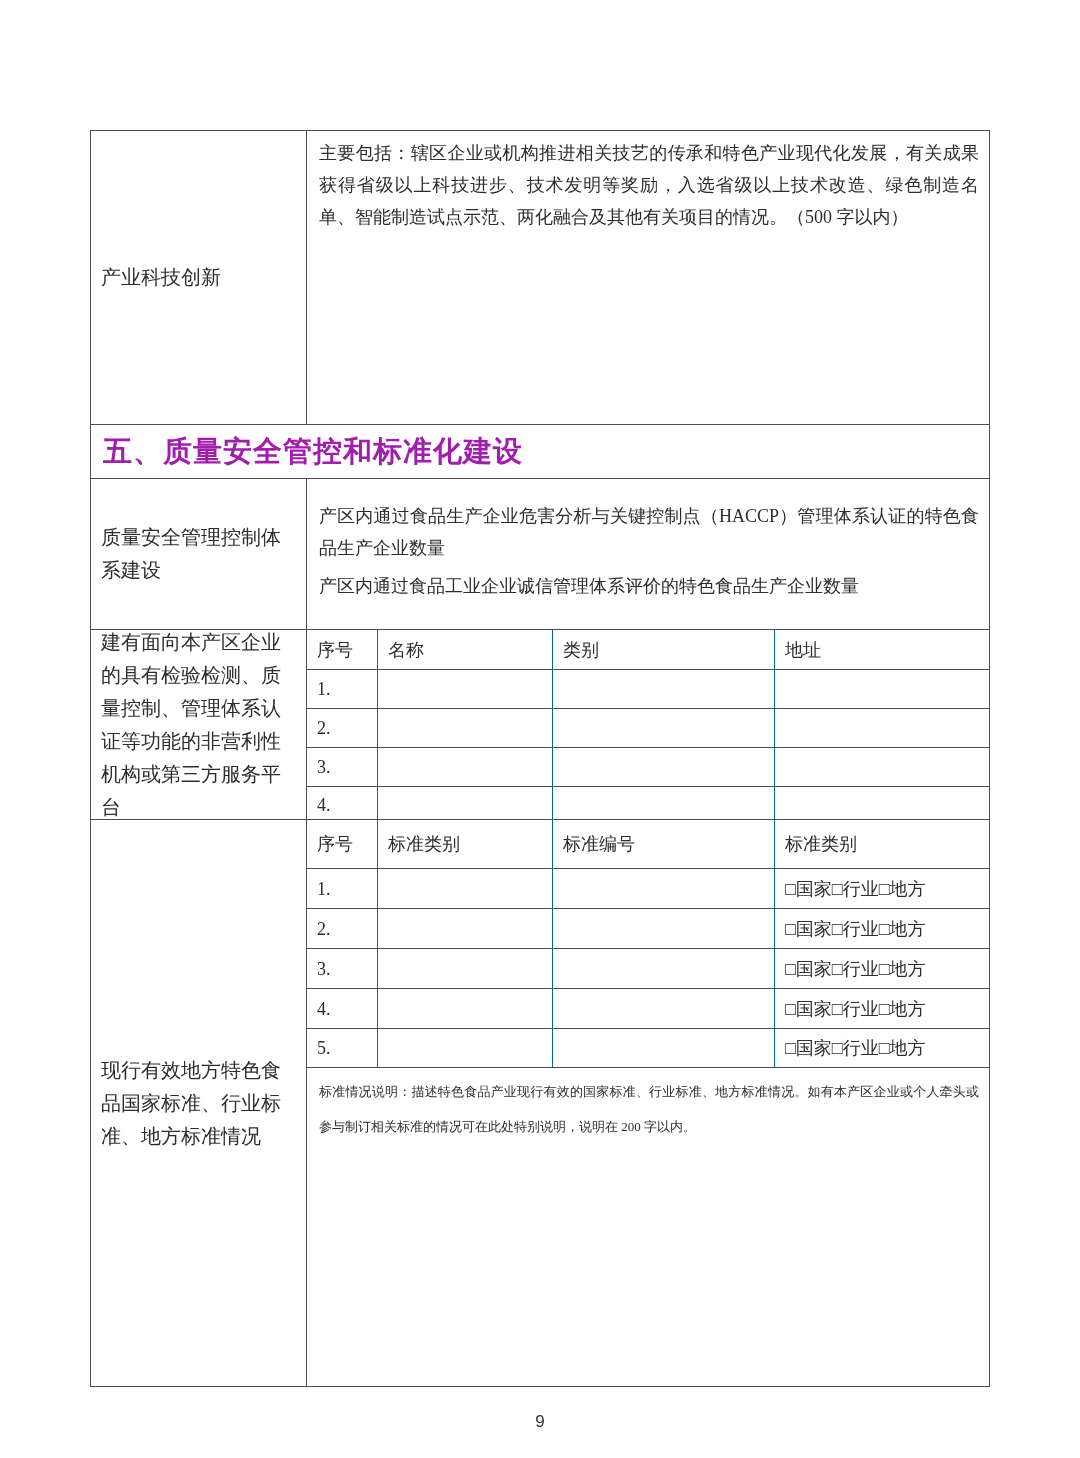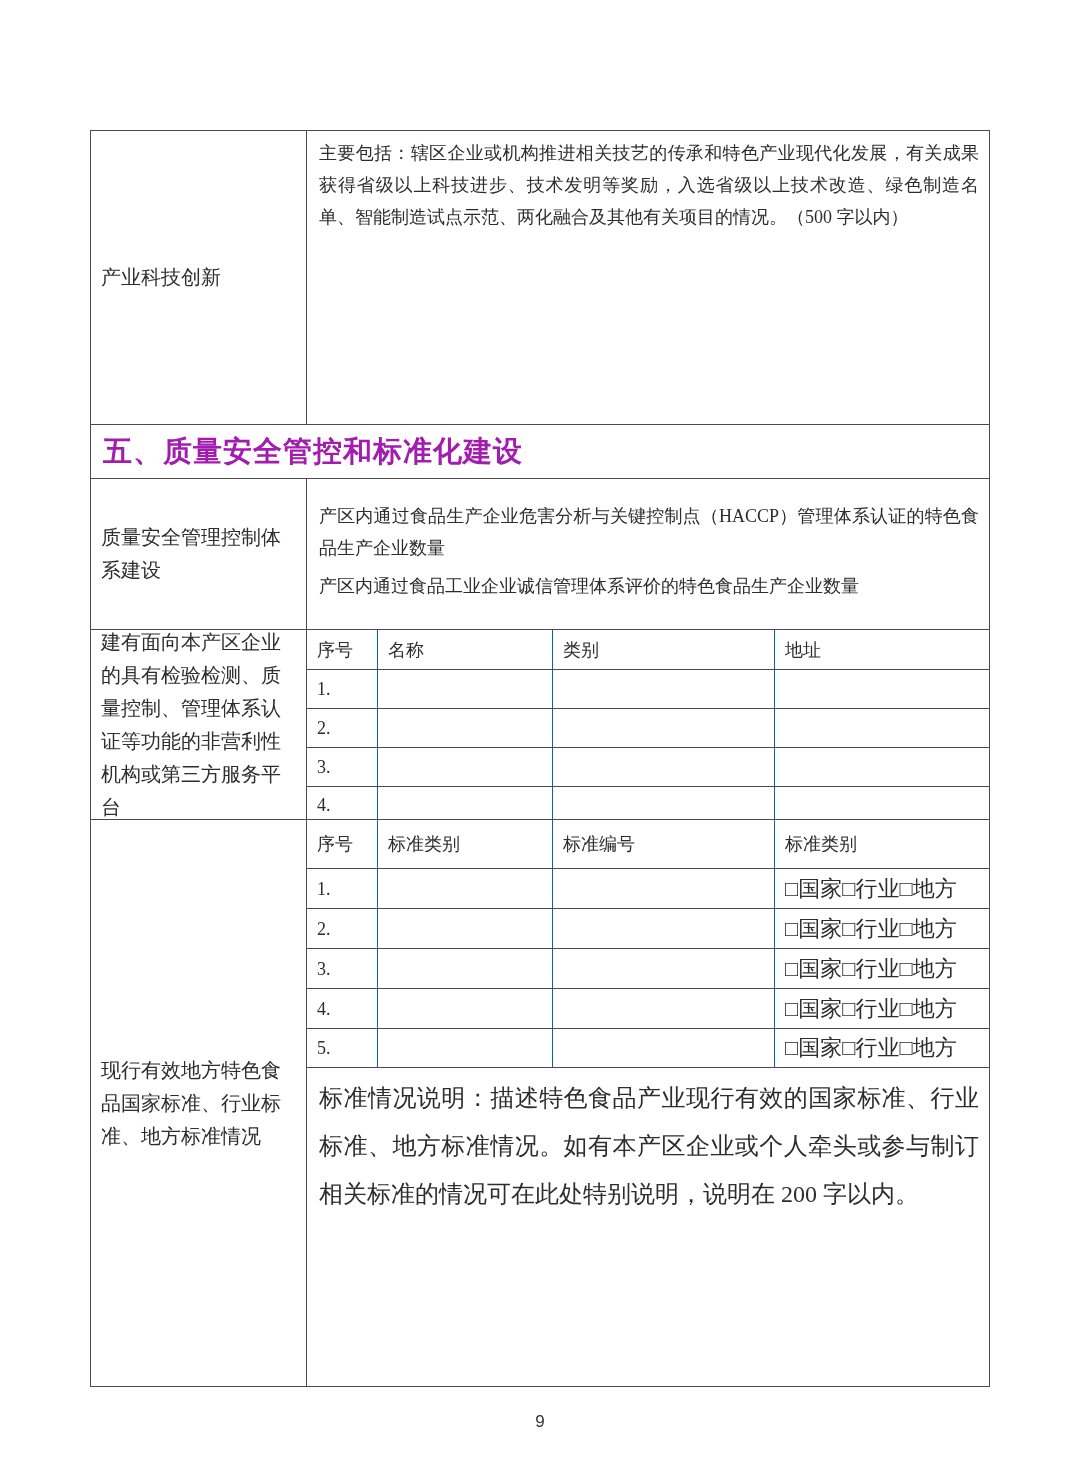--- a/index.html
+++ b/index.html
@@ -63,24 +63,24 @@
   .scell:first-child { border-left:none; }
   .inst-table .srow { height:39px; }
   .inst-table .srow.fill { flex:1 1 auto; height:auto; }
   .std-table .srow.head { height:48px; }
   .std-table .srow { height:40px; }
   .std-table .srow.last { height:39px; }
   .note-cell {
     flex:1 1 auto;
     border-top:1px solid #4c4c4c;
     padding:6px 10px 6px 12px;
-    font-size:24px; line-height:48px;
+    font-size:13px; line-height:35px;
     text-align:justify;
   }
-  .options { font-size:22px; letter-spacing:0; }
+  .options { font-size:18px; letter-spacing:0; }
   .page-number {
     position:absolute; left:0; top:1412px; width:100%;
     text-align:center;
     font-family:"Liberation Sans","DejaVu Sans",sans-serif;
     font-size:17px; color:#333;
   }
 </style>
 </head>
 <body>
 

